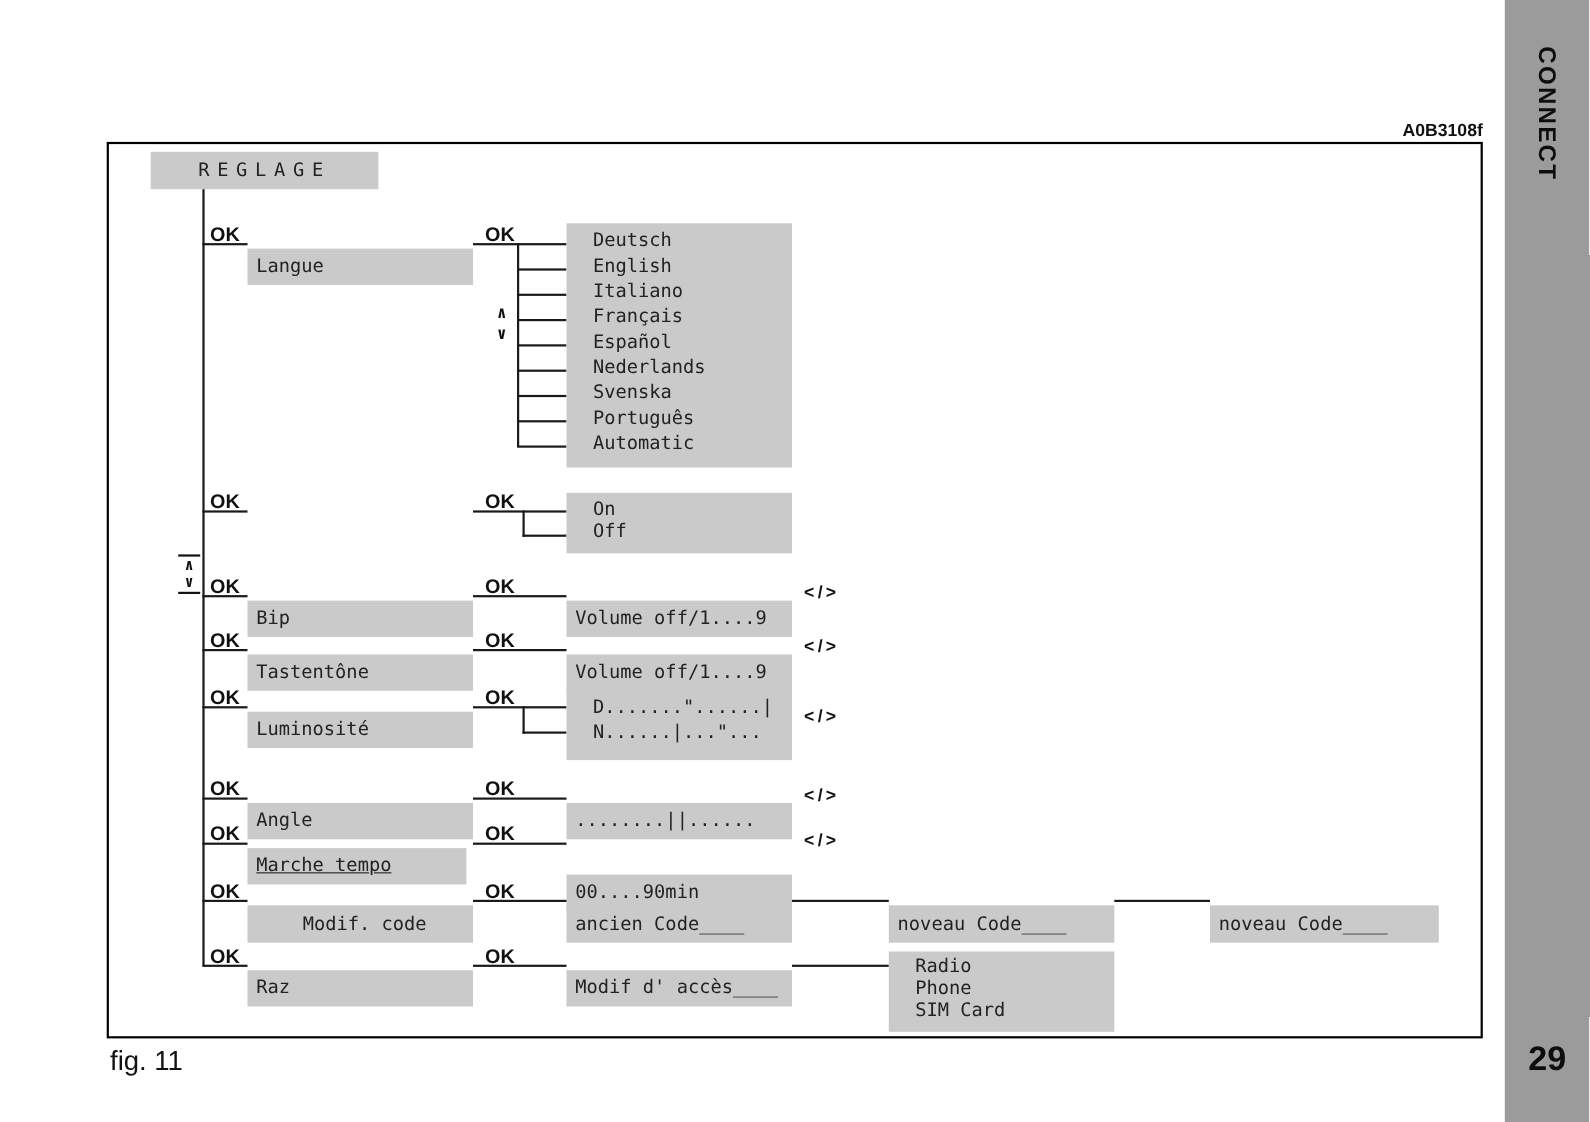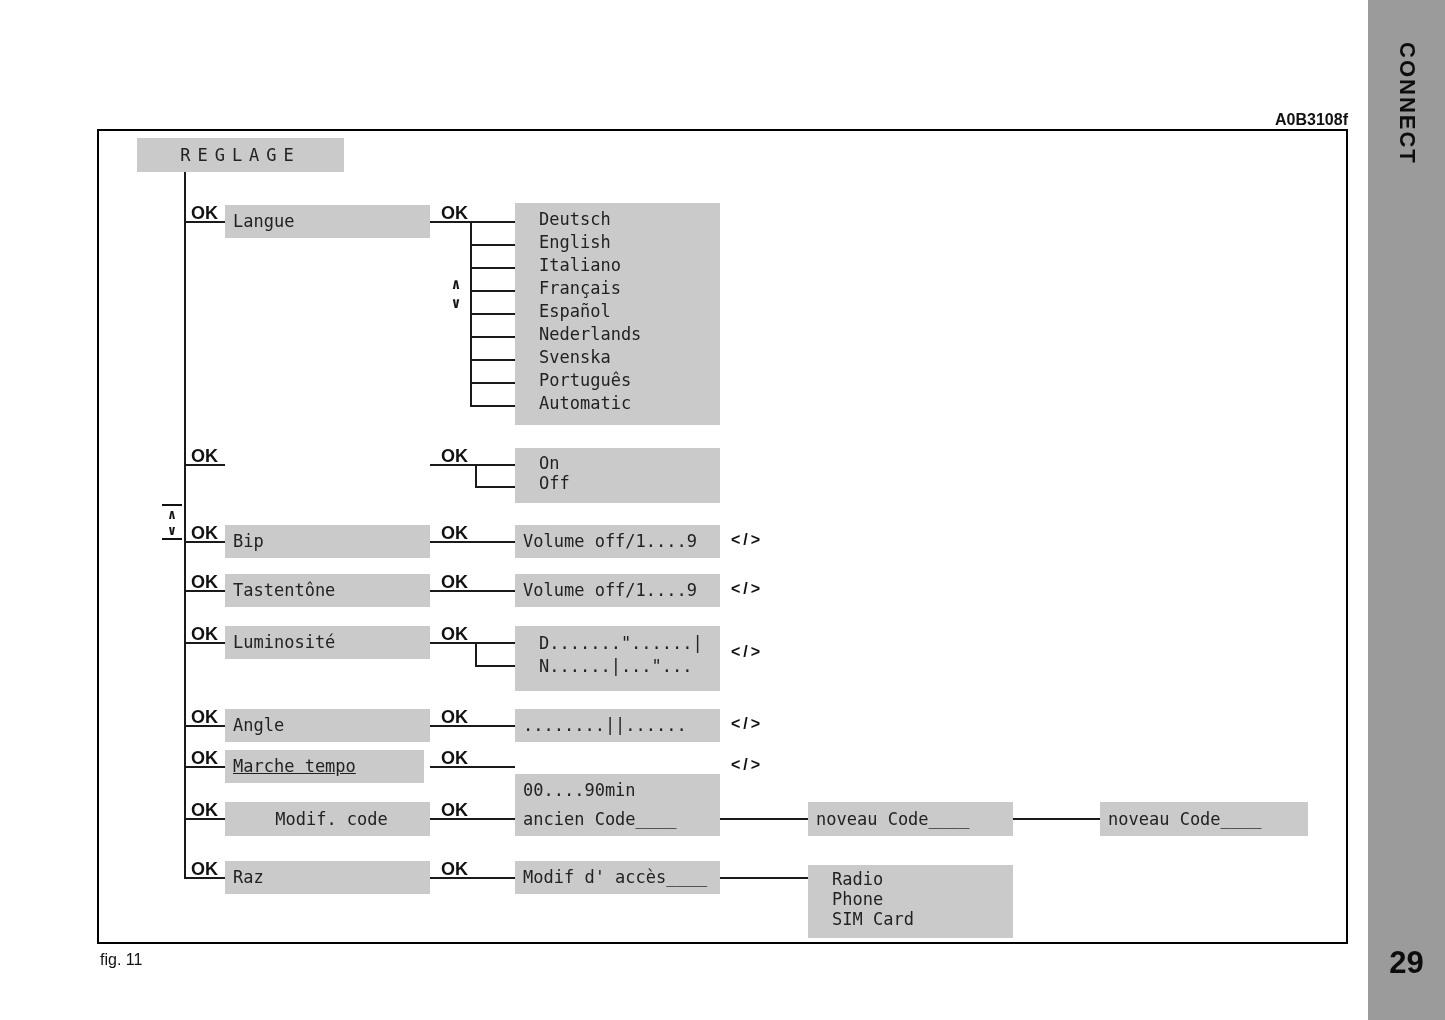--- a/index.html
+++ b/index.html
@@ -3,31 +3,31 @@
 <meta charset="utf-8">
 <style>
   html,body{margin:0;padding:0;background:#fff;}
   .page{position:relative;width:1445px;height:1020px;background:#ffffff;overflow:hidden;
         font-family:"Liberation Sans",sans-serif;}
   
   .frame{position:absolute;left:97px;top:129px;width:1251px;height:815px;
          border:2px solid #000;box-sizing:border-box;background:#fff;}
   .img-code{position:absolute;left:1198px;top:111px;width:150px;text-align:right;
             font-size:16px;font-weight:bold;color:#111;}
-  .fig-label{position:absolute;left:100px;top:951px;font-size:16px;color:#111;}
+  .fig-label{position:absolute;left:100px;top:951px;font-size:25px;color:#111;}
   .sidebar{position:absolute;left:1368px;top:0;width:77px;height:1020px;background:#9b9b9b;}
   .connect{position:absolute;left:0;top:42px;width:77px;display:flex;justify-content:center;}
   .connect span{writing-mode:vertical-rl;text-orientation:mixed;font-size:22px;font-weight:bold;
                 letter-spacing:2px;color:#0d0d0d;font-family:"Liberation Sans",sans-serif;}
   .page-num{position:absolute;left:0;top:945px;width:77px;text-align:center;
             font-size:31px;font-weight:bold;color:#0d0d0d;}
   
   .lcd{font-family:"DejaVu Sans Mono","Liberation Mono",monospace;font-size:17px;color:#222;}
   .box{position:absolute;background:#cacaca;box-sizing:border-box;}
-  .box.single{line-height:33px;padding-left:8px;white-space:pre;}
+  .box.single{line-height:33px;padding-left:8px;white-space:pre;margin-top:21px;}
   .hline{position:absolute;height:2px;background:#1a1a1a;}
   .vline{position:absolute;width:2px;background:#1a1a1a;}
   .ok{position:absolute;font-size:18px;font-weight:bold;color:#111;
       font-family:"Liberation Sans",sans-serif;}
   .lr{position:absolute;font-size:16px;font-weight:bold;letter-spacing:3px;color:#111;
       font-family:"Liberation Sans",sans-serif;}
   .updown{position:absolute;display:flex;flex-direction:column;align-items:center;
           font-family:"DejaVu Sans Mono",monospace;font-weight:bold;font-size:14px;color:#111;}
   .updown span{display:block;width:20px;text-align:center;line-height:16px;}
   .updown .barred-up{border-top:2px solid #111;}

